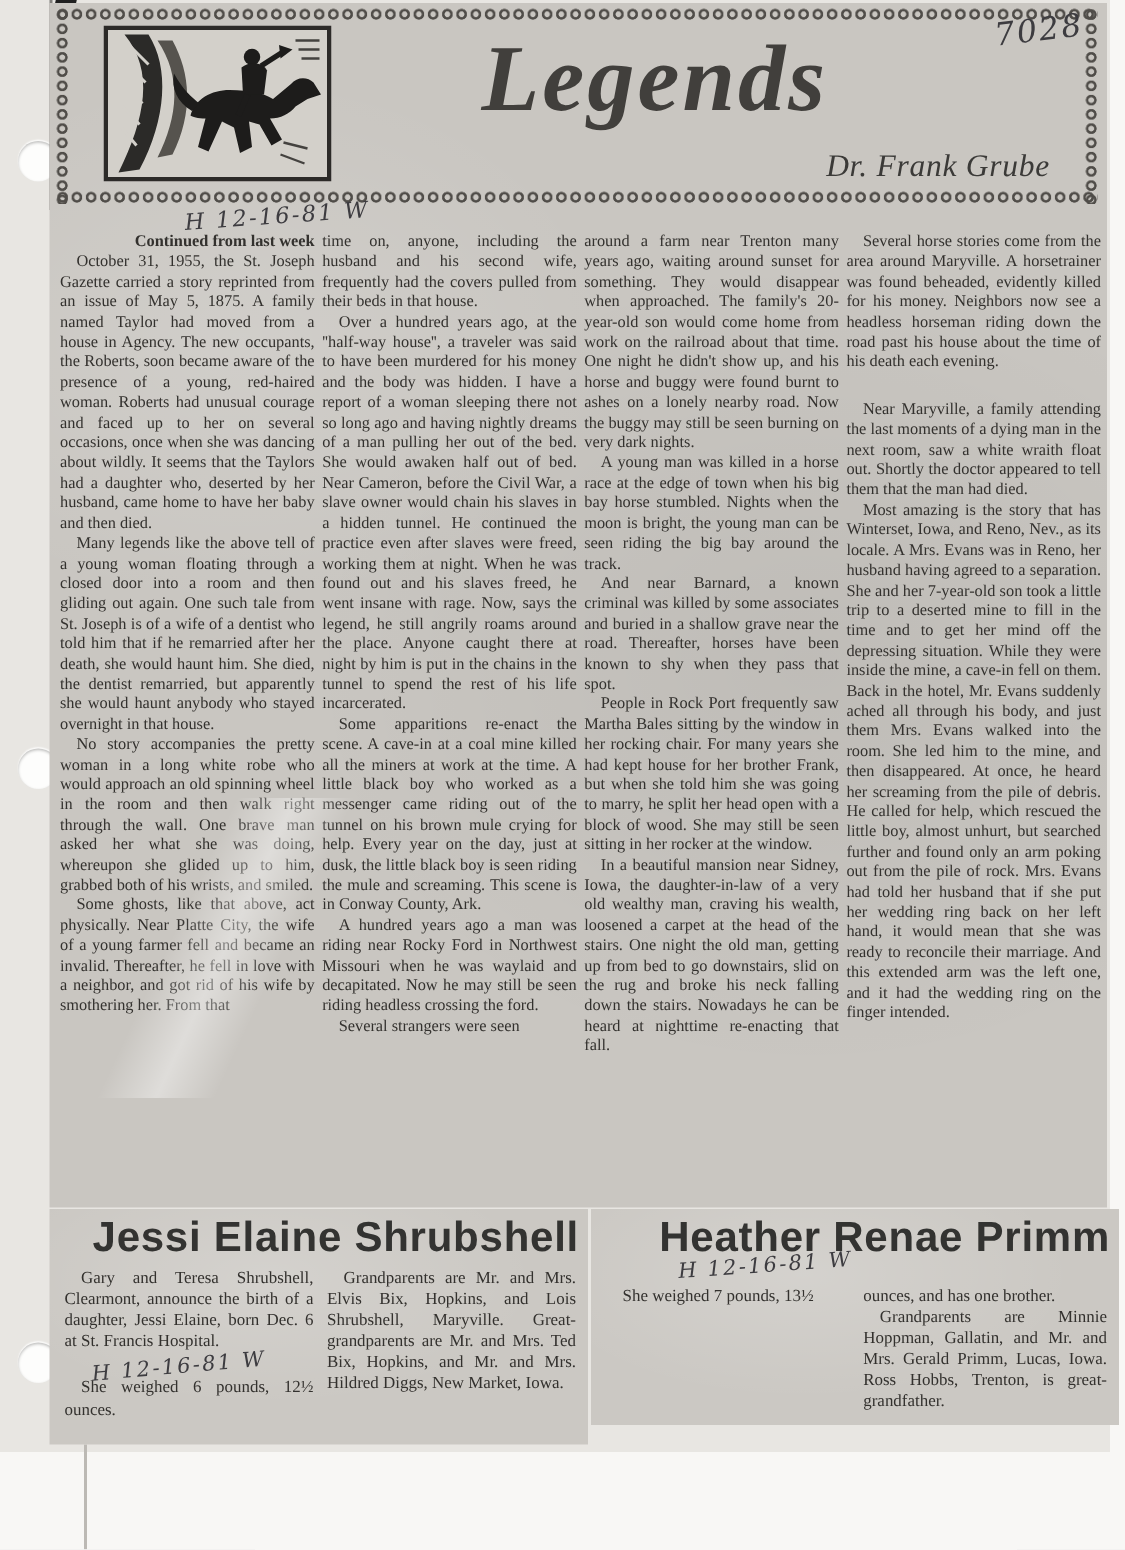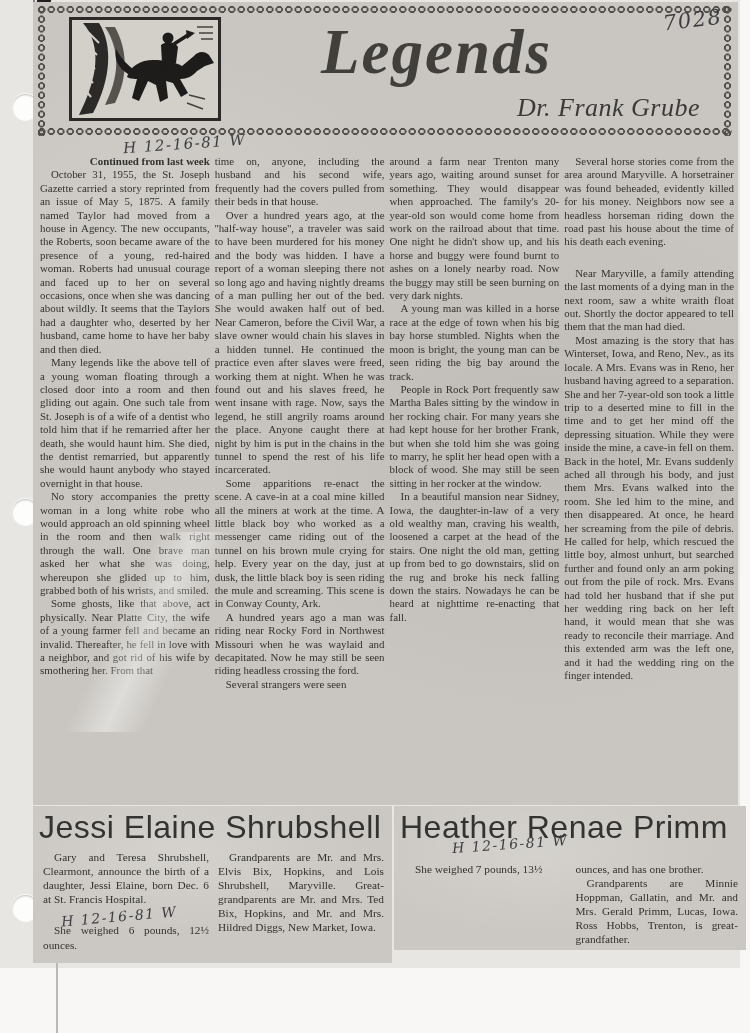--- a/index.html
+++ b/index.html
@@ -30,41 +30,41 @@
   .ring-v{width:9px;background-size:9px 9.5px;background-repeat:repeat-y;top:0;bottom:0;}
   .ring-top{top:0;} .ring-bottom{bottom:0;} .ring-left{left:0;} .ring-right{right:0;}
   .masthead-inner{position:absolute;left:10px;top:9px;right:10px;bottom:9px;display:flex;align-items:stretch;}
   .illus-box{width:152px;margin:3px 0 6px 22px;flex:none;}
   .illus-box svg{display:block;width:152px;height:104px;}
   .mast-center{flex:1;position:relative;}
   .mast-title{position:absolute;left:0;right:70px;top:2px;text-align:center;
       font-family:"Liberation Serif",serif;font-style:italic;font-weight:bold;
       font-size:63px;letter-spacing:2px;color:#413f3c;}
   .mast-byline{position:absolute;right:22px;bottom:4px;font-family:"Liberation Serif",serif;
-      font-style:italic;font-size:26px;color:#3b3a38;letter-spacing:.5px;}
+      font-style:italic;font-size:21px;color:#3b3a38;letter-spacing:.5px;}
   .page-code{position:absolute;right:16px;top:6px;font-family:"DejaVu Serif",serif;font-style:italic;
       font-size:21px;color:#3c3b40;transform:rotate(-7deg);letter-spacing:1px;}
   
   .handwrite{font-family:"DejaVu Serif",serif;font-style:italic;color:#3d3c40;
       letter-spacing:1.5px;white-space:nowrap;}
   .stamp-main{position:absolute;left:90px;top:133px;font-size:15px;transform:rotate(-4deg);}
   
   .article{position:absolute;left:7px;top:153px;right:4px;bottom:2px;display:flex;gap:5px;overflow:hidden;}
   .col{flex:1;min-width:0;font-size:10.9px;line-height:13.4px;color:#33312e;text-align:justify;}
   .col p{margin:0;text-indent:11px;}
   .col p.lead-bold{font-weight:bold;text-indent:10px;text-align:right;}
   .col p.cont{text-indent:0;}
   .col p.gap-top{margin-top:18px;}
   
   .clip-ann{position:absolute;overflow:hidden;
      background:radial-gradient(ellipse 260px 120px at 40% 30%, rgba(255,255,255,.18), transparent 70%),#cbc8c3;}
   .ann-left{left:33px;top:806px;width:359px;height:157px;}
   .ann-right{left:394px;top:806px;width:352px;height:144px;}
-  .ann-headline{margin:3px 6px 2px 6px;text-align:left;font-family:"Liberation Sans",sans-serif;
-      font-weight:normal;font-size:32px;color:#333331;letter-spacing:.5px;}
+  .ann-headline{margin:3px 6px 2px 6px;text-align:right;font-family:"Liberation Sans",sans-serif;
+      font-weight:bold;font-size:28px;color:#333331;letter-spacing:.5px;}
   .ann-cols{display:flex;gap:9px;padding:2px 8px 0 10px;}
   .ann-col{flex:1;min-width:0;font-size:11.3px;line-height:14.1px;color:#33312e;text-align:justify;}
   .ann-col p{margin:0;text-indent:11px;}
   .ann-col p.cont{text-indent:0;}
   .stamp-inline{display:block;font-size:14px;transform:rotate(-5deg);margin:2px 0 1px 18px;}
   .stamp-right{position:absolute;left:58px;top:30px;font-size:14px;transform:rotate(-4deg);}
   .ann-right .ann-cols{margin-top:14px;}
 </style>
 </head>
 <body>
@@ -129,20 +129,21 @@
       <div class="col">
         <p class="cont">time on, anyone, including the husband and his second wife, frequently had the covers pulled from their beds in that house.</p>
         <p>Over a hundred years ago, at the ''half-way house'', a traveler was said to have been murdered for his money and the body was hidden. I have a report of a woman sleeping there not so long ago and having nightly dreams of a man pulling her out of the bed. She would awaken half out of bed. Near Cameron, before the Civil War, a slave owner would chain his slaves in a hidden tunnel. He continued the practice even after slaves were freed, working them at night. When he was found out and his slaves freed, he went insane with rage. Now, says the legend, he still angrily roams around the place. Anyone caught there at night by him is put in the chains in the tunnel to spend the rest of his life incarcerated.</p>
         <p>Some apparitions re-enact the scene. A cave-in at a coal mine killed all the miners at work at the time. A little black boy who worked as a messenger came riding out of the tunnel on his brown mule crying for help. Every year on the day, just at dusk, the little black boy is seen riding the mule and screaming. This scene is in Conway County, Ark.</p>
         <p>A hundred years ago a man was riding near Rocky Ford in Northwest Missouri when he was waylaid and decapitated. Now he may still be seen riding headless crossing the ford.</p>
         <p>Several strangers were seen</p>
       </div>
       <div class="col">
         <p class="cont">around a farm near Trenton many years ago, waiting around sunset for something. They would disappear when approached. The family's 20-year-old son would come home from work on the railroad about that time. One night he didn't show up, and his horse and buggy were found burnt to ashes on a lonely nearby road. Now the buggy may still be seen burning on very dark nights.</p>
         <p>A young man was killed in a horse race at the edge of town when his big bay horse stumbled. Nights when the moon is bright, the young man can be seen riding the big bay around the track.</p>
+        <p>And near Barnard, a known criminal was killed by some associates and buried in a shallow grave near the road. Thereafter, horses have been known to shy when they pass that spot.</p>
         <p>People in Rock Port frequently saw Martha Bales sitting by the window in her rocking chair. For many years she had kept house for her brother Frank, but when she told him she was going to marry, he split her head open with a block of wood. She may still be seen sitting in her rocker at the window.</p>
         <p>In a beautiful mansion near Sidney, Iowa, the daughter-in-law of a very old wealthy man, craving his wealth, loosened a carpet at the head of the stairs. One night the old man, getting up from bed to go downstairs, slid on the rug and broke his neck falling down the stairs. Nowadays he can be heard at nighttime re-enacting that fall.</p>
       </div>
       <div class="col">
         <p>Several horse stories come from the area around Maryville. A horsetrainer was found beheaded, evidently killed for his money. Neighbors now see a headless horseman riding down the road past his house about the time of his death each evening.</p>
         <p class="gap-top">Near Maryville, a family attending the last moments of a dying man in the next room, saw a white wraith float out. Shortly the doctor appeared to tell them that the man had died.</p>
         <p>Most amazing is the story that has Winterset, Iowa, and Reno, Nev., as its locale. A Mrs. Evans was in Reno, her husband having agreed to a separation. She and her 7-year-old son took a little trip to a deserted mine to fill in the time and to get her mind off the depressing situation. While they were inside the mine, a cave-in fell on them. Back in the hotel, Mr. Evans suddenly ached all through his body, and just them Mrs. Evans walked into the room. She led him to the mine, and then disappeared. At once, he heard her screaming from the pile of debris. He called for help, which rescued the little boy, almost unhurt, but searched further and found only an arm poking out from the pile of rock. Mrs. Evans had told her husband that if she put her wedding ring back on her left hand, it would mean that she was ready to reconcile their marriage. And this extended arm was the left one, and it had the wedding ring on the finger intended.</p>
       </div>
     </div>
 

